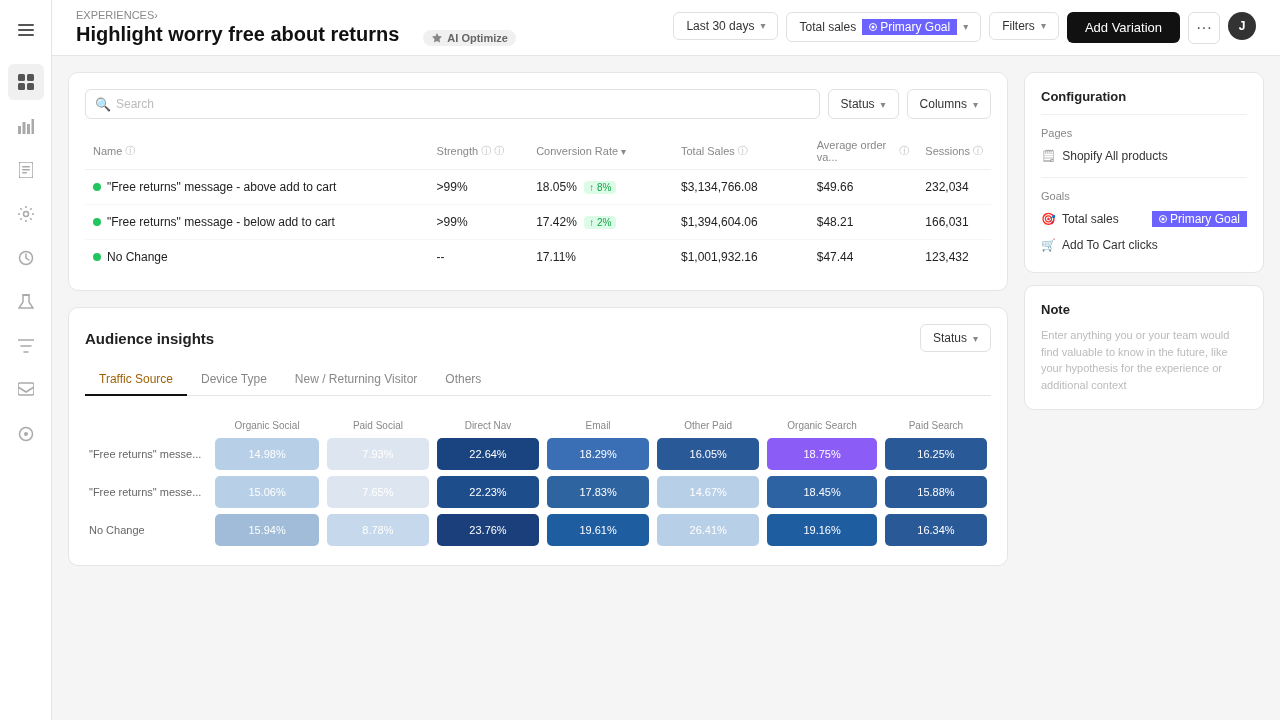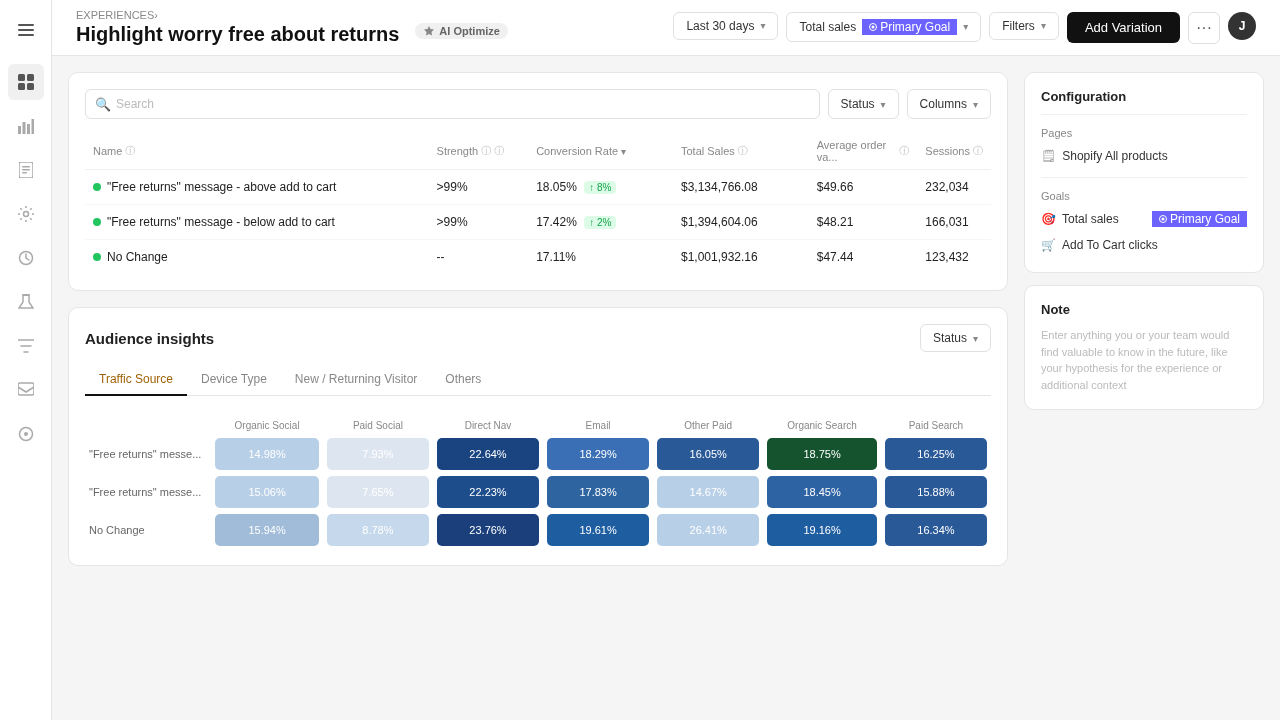--- a/index.html
+++ b/index.html
@@ -11,21 +11,21 @@
     .sidebar-icon.active { background: #f0f0f0; color: #222; }
     .sidebar-hamburger { margin-bottom: 8px; }
 
     
     .main { flex: 1; display: flex; flex-direction: column; overflow: hidden; }
 
     
     .topbar { background: #fff; border-bottom: 1px solid #e5e5e5; padding: 0 24px; height: 56px; display: flex; align-items: center; justify-content: space-between; }
     .topbar-left { display: flex; flex-direction: column; gap: 2px; }
     .breadcrumb { font-size: 11px; color: #888; display: flex; align-items: center; gap: 0; }
-    .page-title { font-size: 20px; font-weight: 600; color: #111; display: flex; align-items: flex-start; gap: 16px; }
+    .page-title { font-size: 20px; font-weight: 600; color: #111; display: flex; align-items: flex-end; gap: 24px; }
     .ai-badge { background: #f0f0f0; border-radius: 12px; padding: 2px 8px; font-size: 11px; color: #666; display: flex; align-items: center; gap: 4px; }
 
     .topbar-controls { display: flex; align-items: flex-start; gap: 8px; }
     .control-btn { display: flex; align-items: center; gap: 6px; padding: 6px 12px; border: 1px solid #e0e0e0; border-radius: 6px; background: #fff; cursor: pointer; font-size: 12px; color: #333; white-space: nowrap; }
     .control-btn .chevron { font-size: 10px; color: #888; }
     .primary-goal-tag { background: #6c63ff; color: #fff; border-radius: 0; padding: 1px 7px; font-size: 12px; display: flex; align-items: center; gap: 3px; }
     .add-variation-btn { background: #111; color: #fff; border: none; border-radius: 6px; padding: 8px 18px; font-size: 13px; font-weight: 500; cursor: pointer; }
     .more-btn { width: 32px; height: 32px; border: 1px solid #e0e0e0; border-radius: 6px; background: #fff; cursor: pointer; display: flex; align-items: center; justify-content: center; font-size: 16px; color: #555; }
 
     
@@ -349,21 +349,21 @@
                   <td>
                     <div class="heatmap-cell" style="background: rgb(26, 68, 128);">22.64%</div>
                   </td>
                   <td>
                     <div class="heatmap-cell" style="background: rgb(58, 111, 181);">18.29%</div>
                   </td>
                   <td>
                     <div class="heatmap-cell" style="background: rgb(42, 89, 152);">16.05%</div>
                   </td>
                   <td>
-                    <div class="heatmap-cell" style="background: #14532d;">18.75%</div>
+                    <div class="heatmap-cell" style="background: #8b5cf6;">18.75%</div>
                   </td>
                   <td>
                     <div class="heatmap-cell" style="background: rgb(42, 89, 152);">16.25%</div>
                   </td>
                 </tr>
                 <tr>
                   <td class="row-label">"Free returns" messe...</td>
                   <td>
                     <div class="heatmap-cell" style="background: rgb(184, 207, 232);">15.06%</div>
                   </td>

